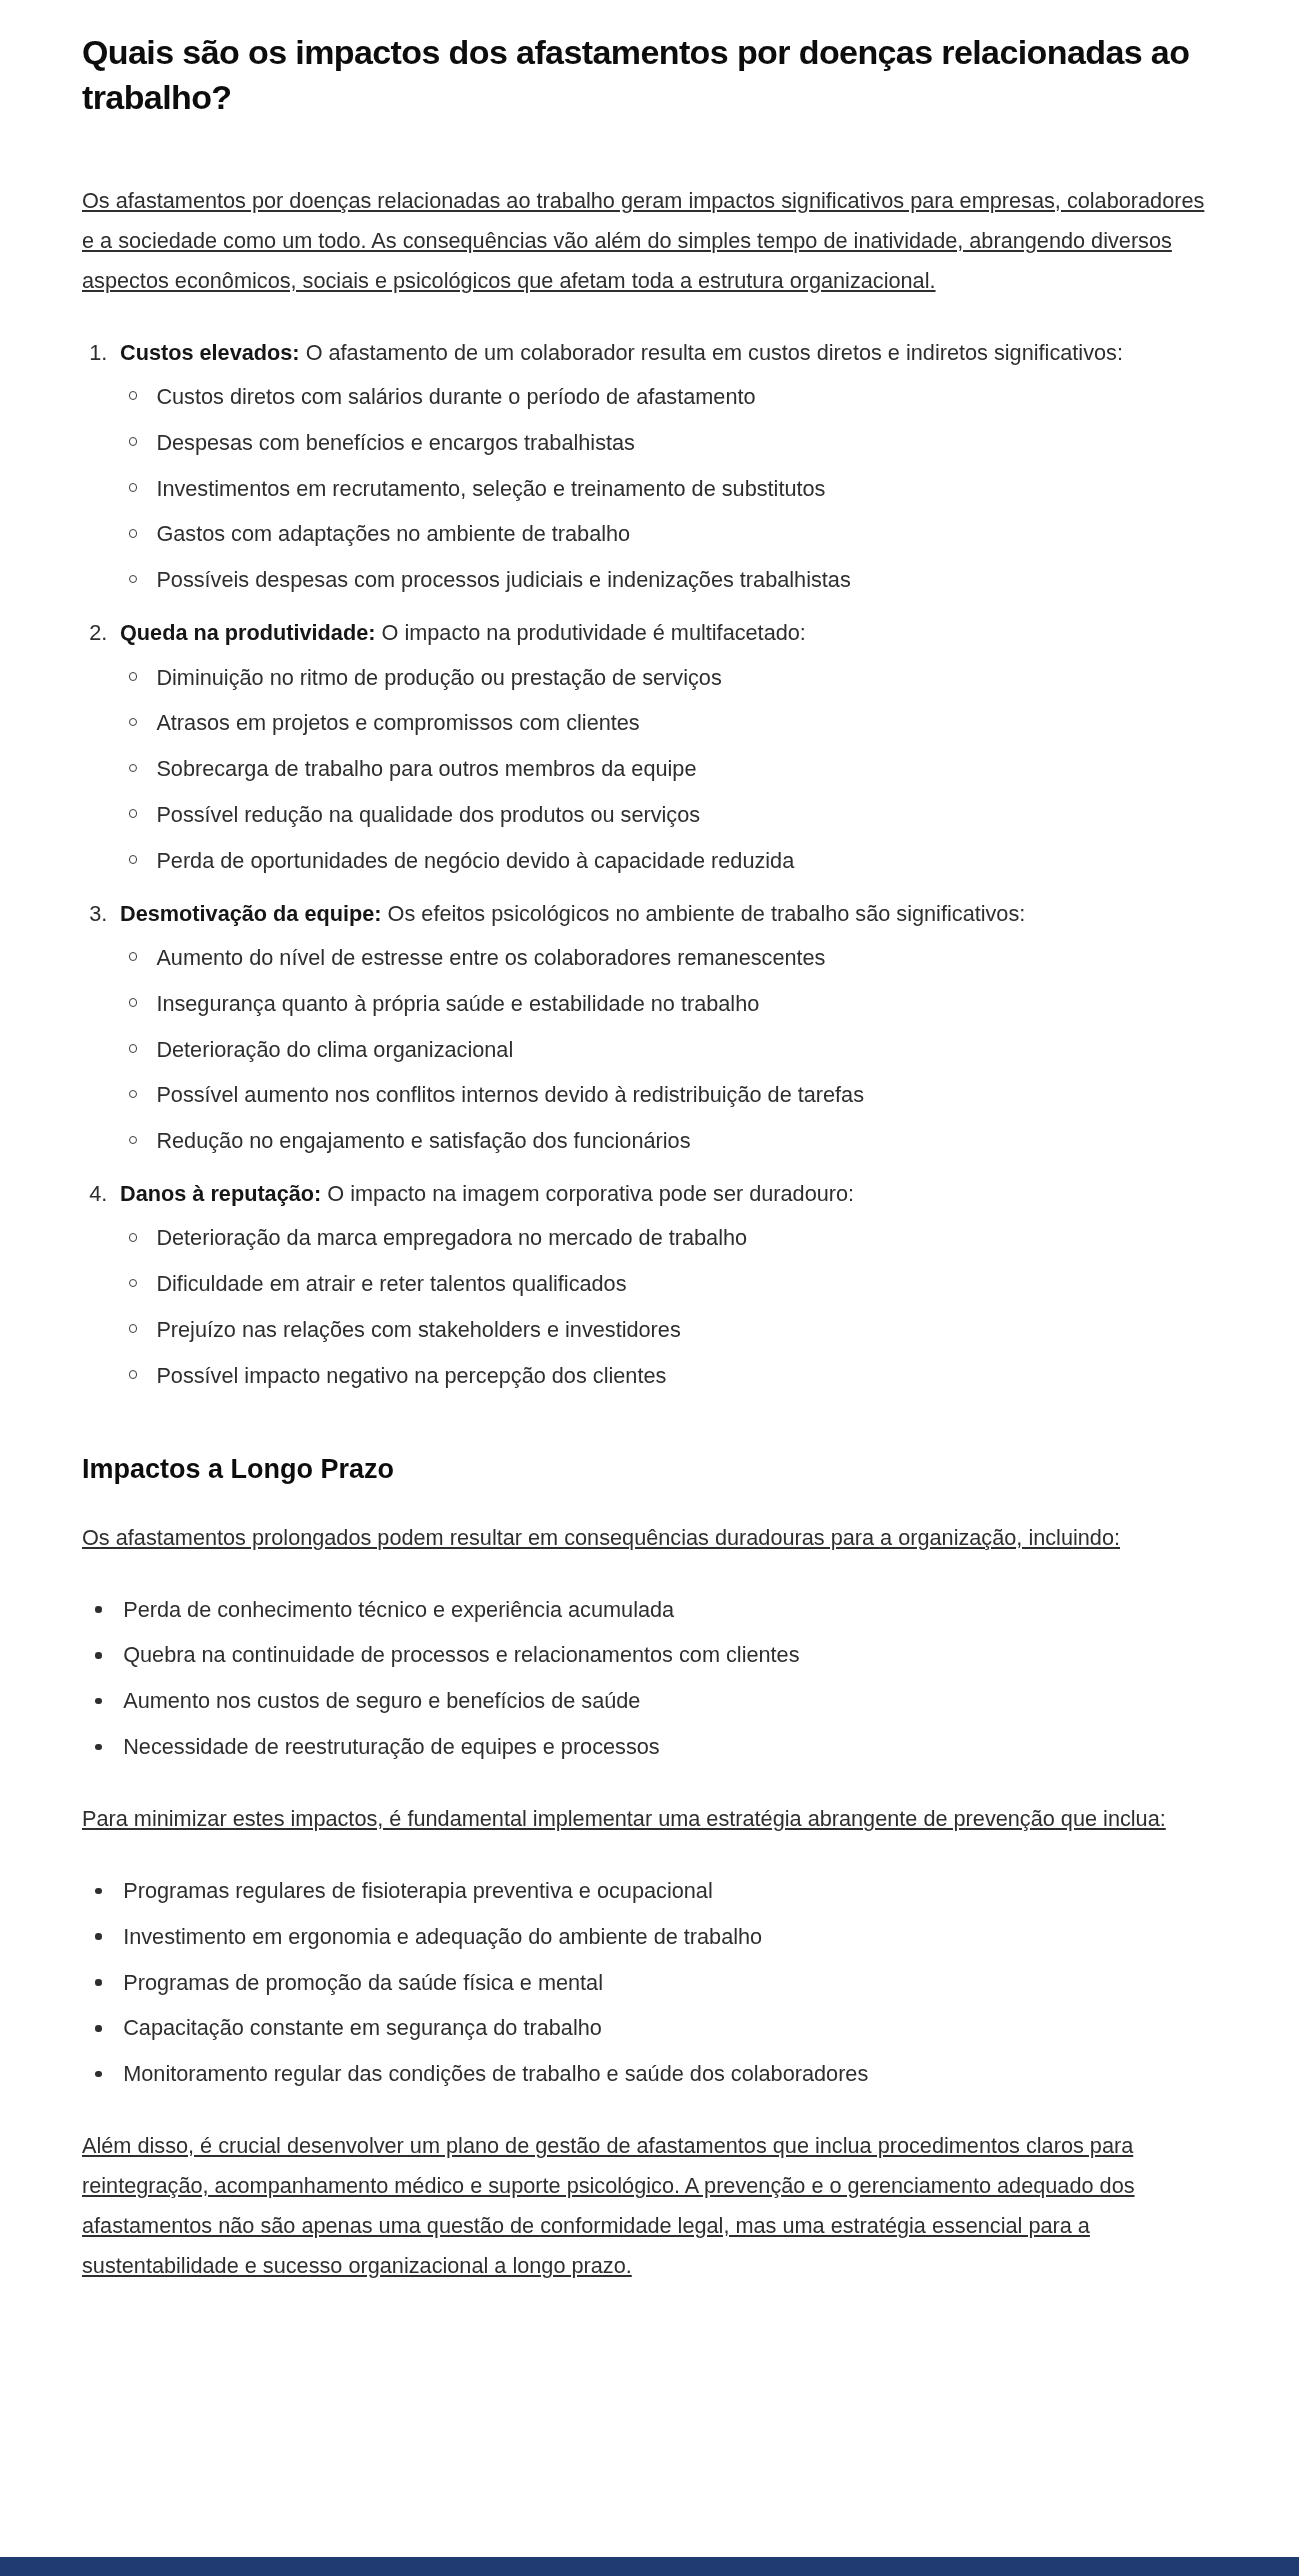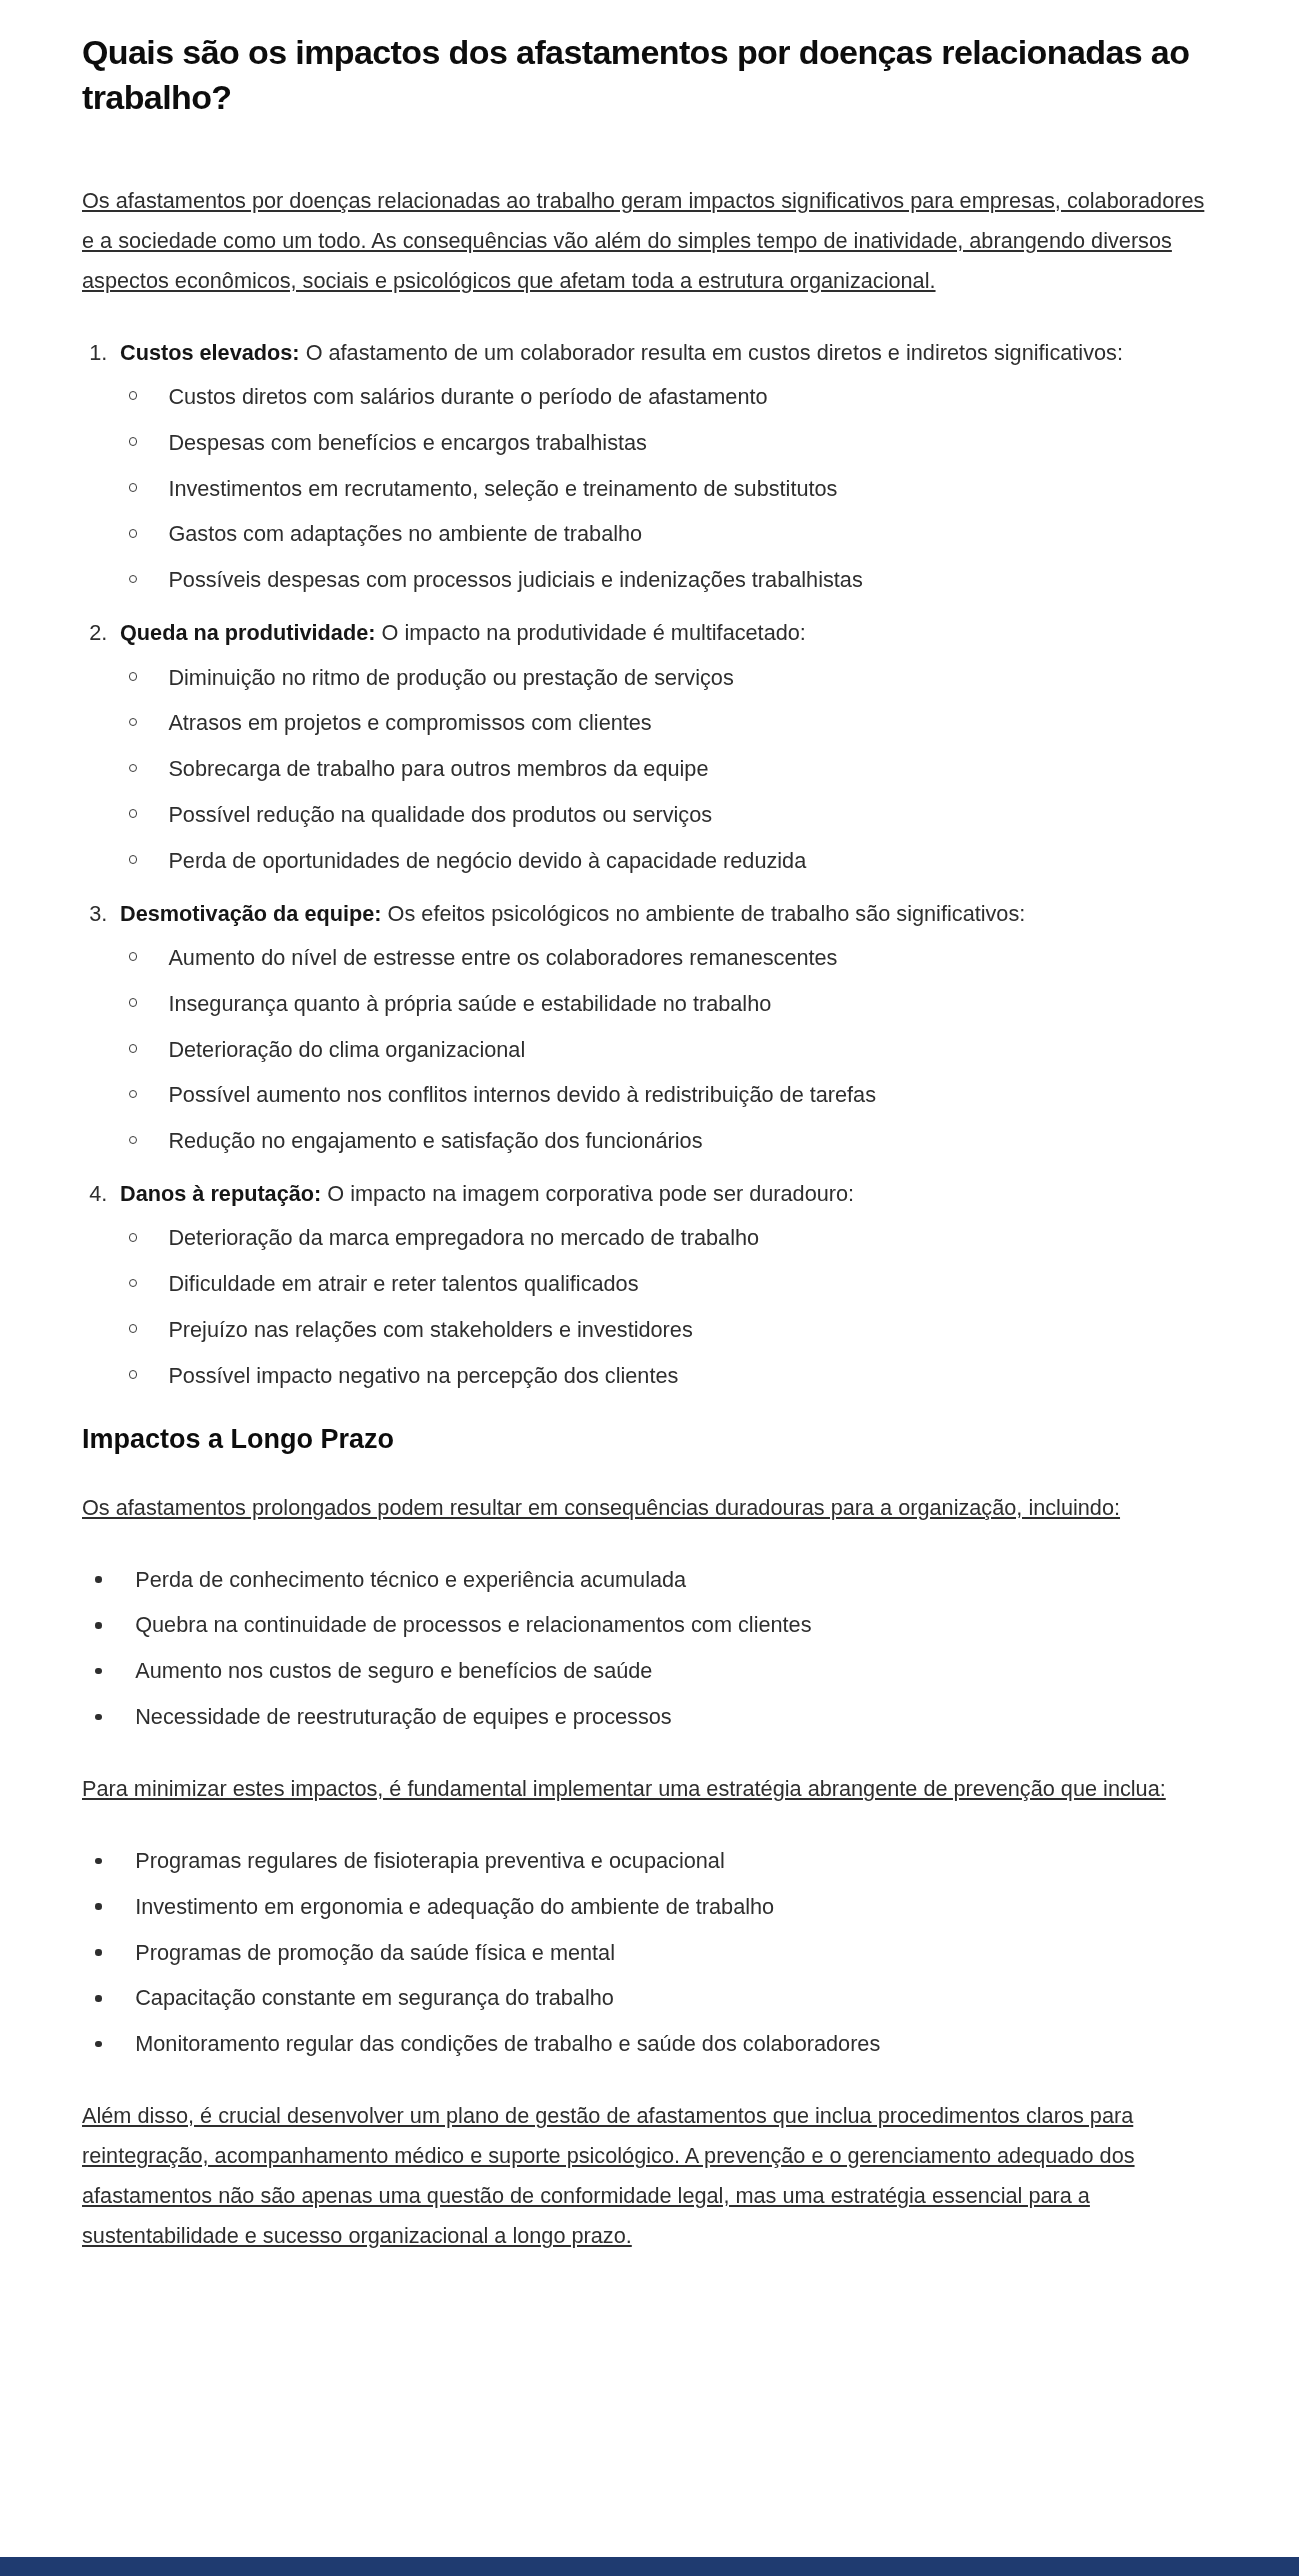--- a/index.html
+++ b/index.html
@@ -57,21 +57,20 @@
     margin: 0;
     padding: 0;
   }
   ul.dot-list { margin-bottom: 32px; }
   li.circle-item, li.dot-item {
     display: flex;
     align-items: flex-start;
     font-size: 21.7px;
     line-height: 40px;
     margin: 0 0 5.8px 0;
-    gap: 12px;
   }
   .circle {
     flex: none;
     width: 8.7px;
     height: 8.7px;
     border: 1.8px solid #3b3b3b;
     border-radius: 50%;
     margin: 14.4px 19px 0 8.7px;
   }
   .dot {
@@ -79,21 +78,21 @@
     width: 6.5px;
     height: 6.5px;
     background: #2e2e2e;
     border-radius: 50%;
     margin: 16.6px 21.7px 0 13px;
   }
   h2.section-heading {
     font-size: 27px;
     font-weight: 700;
     color: #0d0d0d;
-    margin: 22px 0 33px 0;
+    margin: 52px 0 33px 0;
   }
   .footer-bar {
     position: absolute;
     left: 0;
     bottom: 0;
     width: 1300px;
     height: 19px;
     background: #1f3b70;
   }
 </style>

